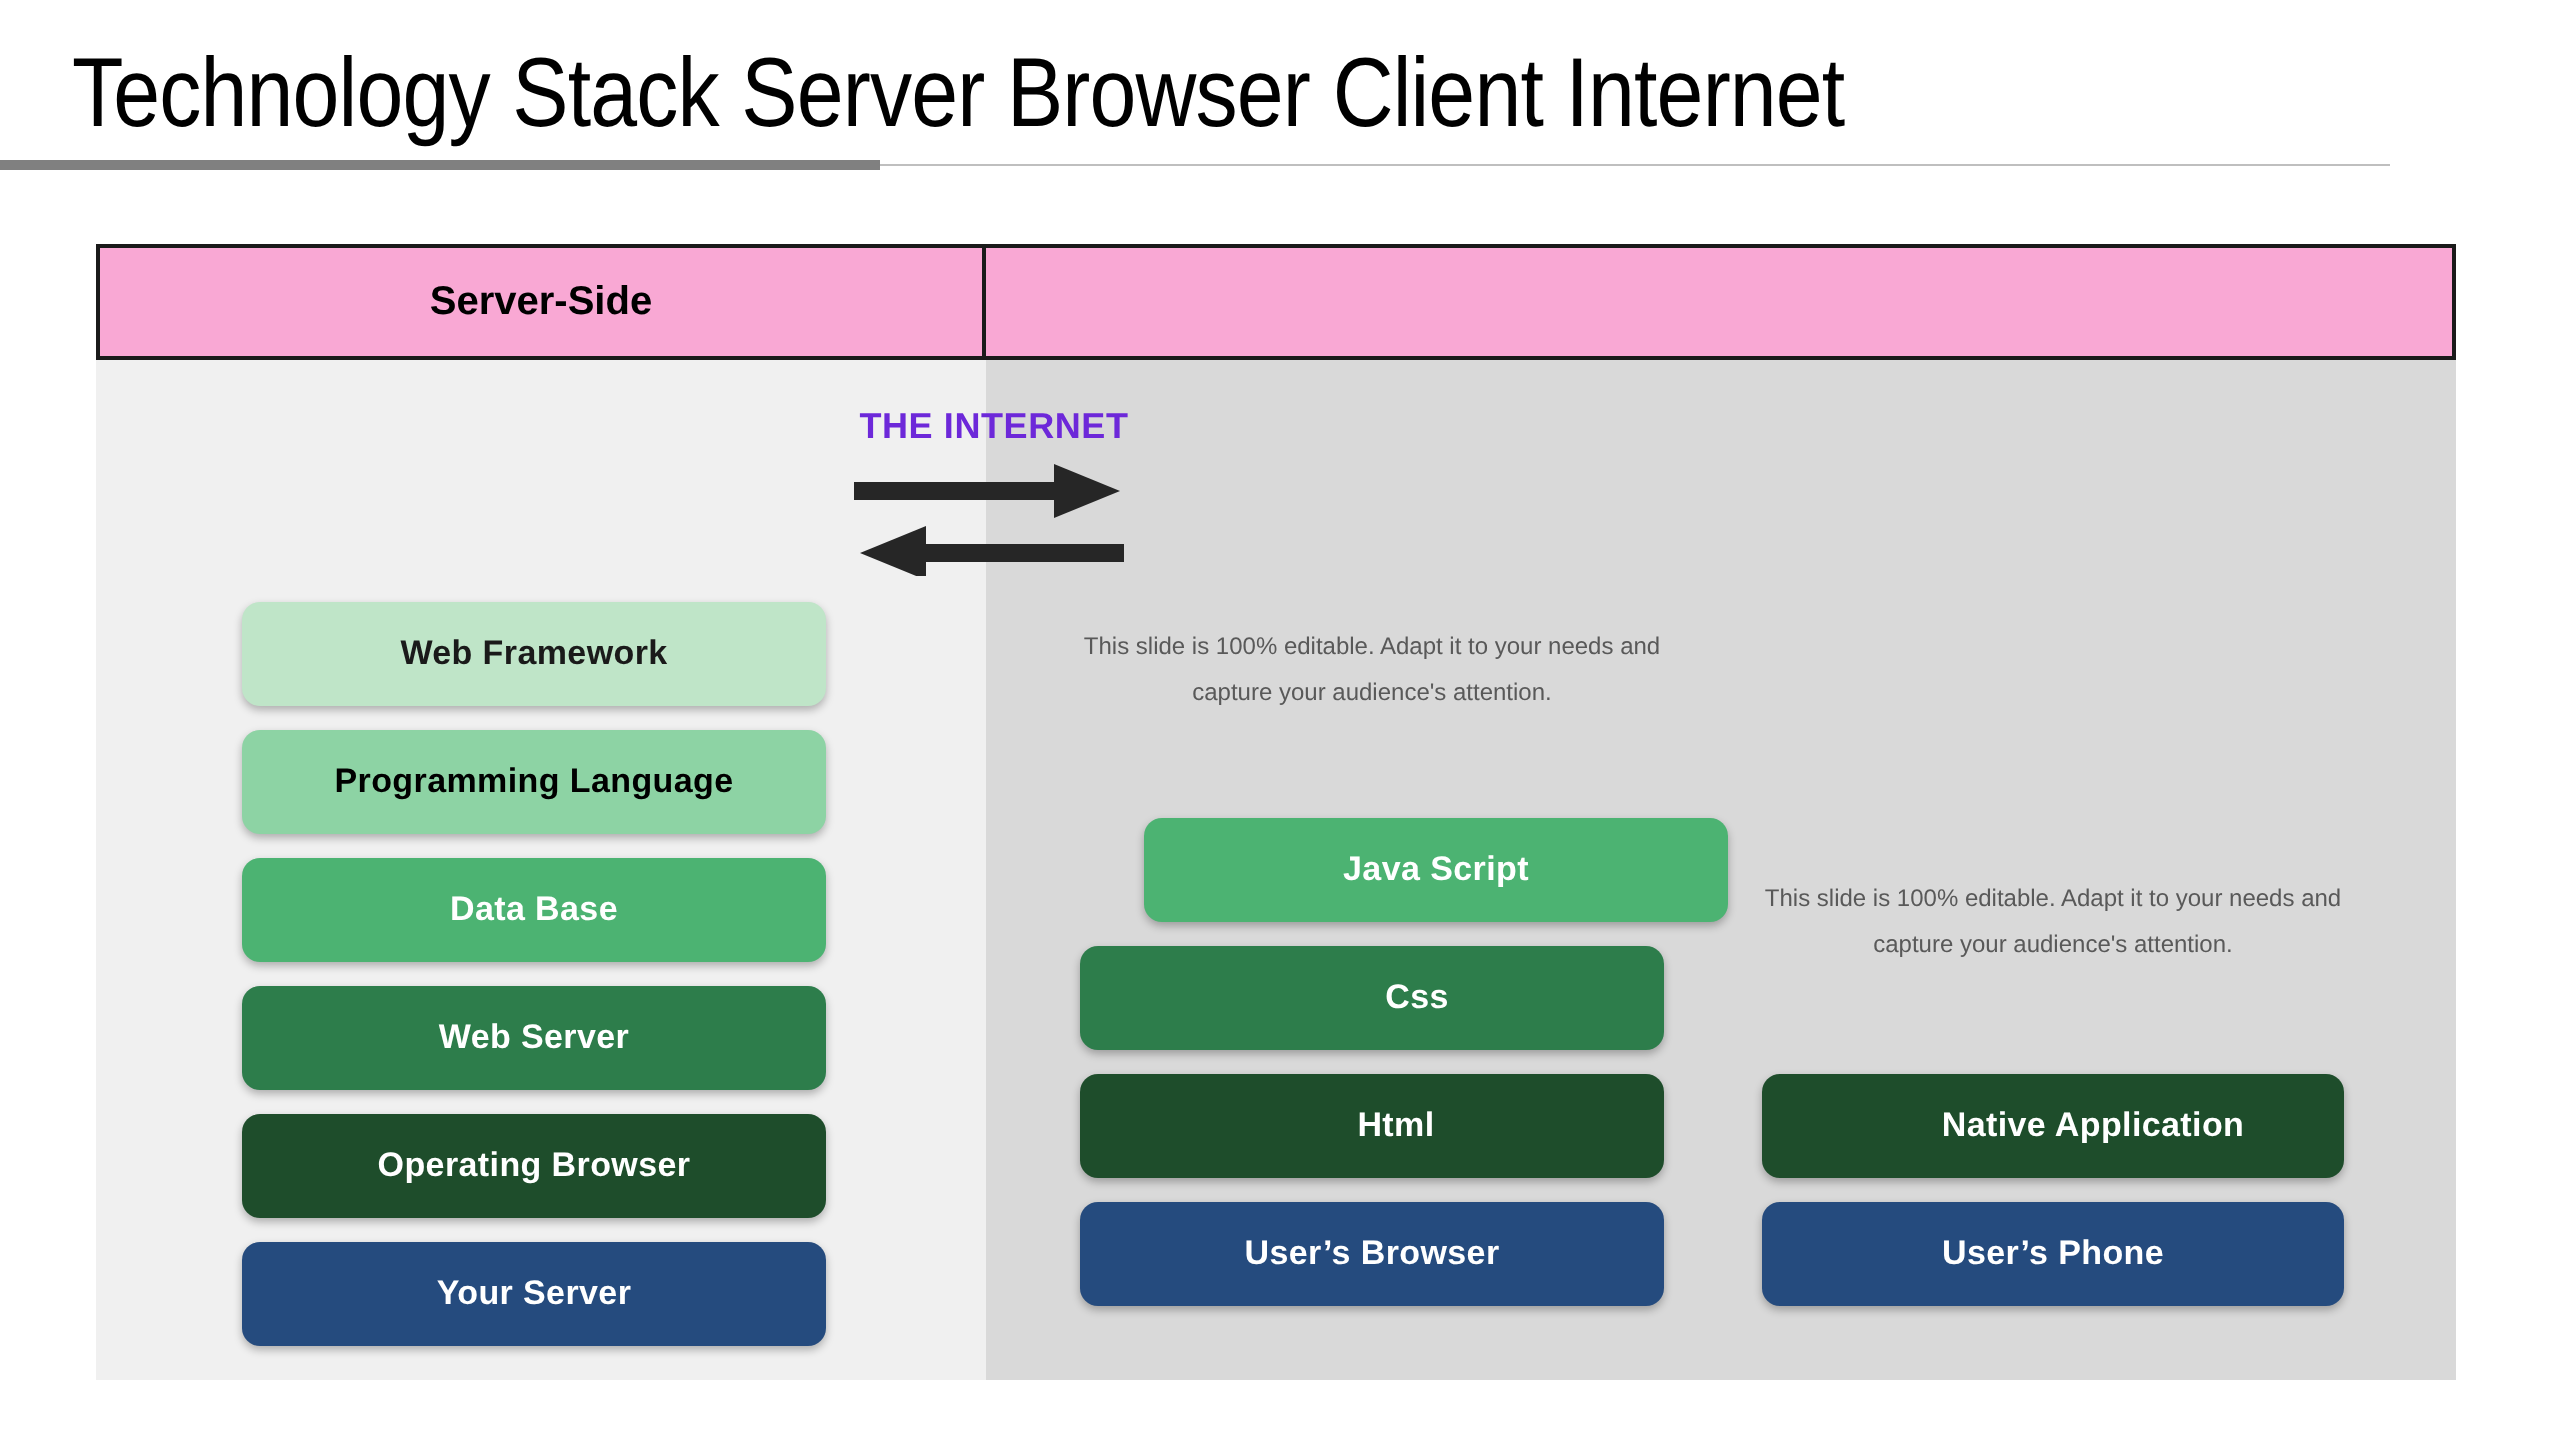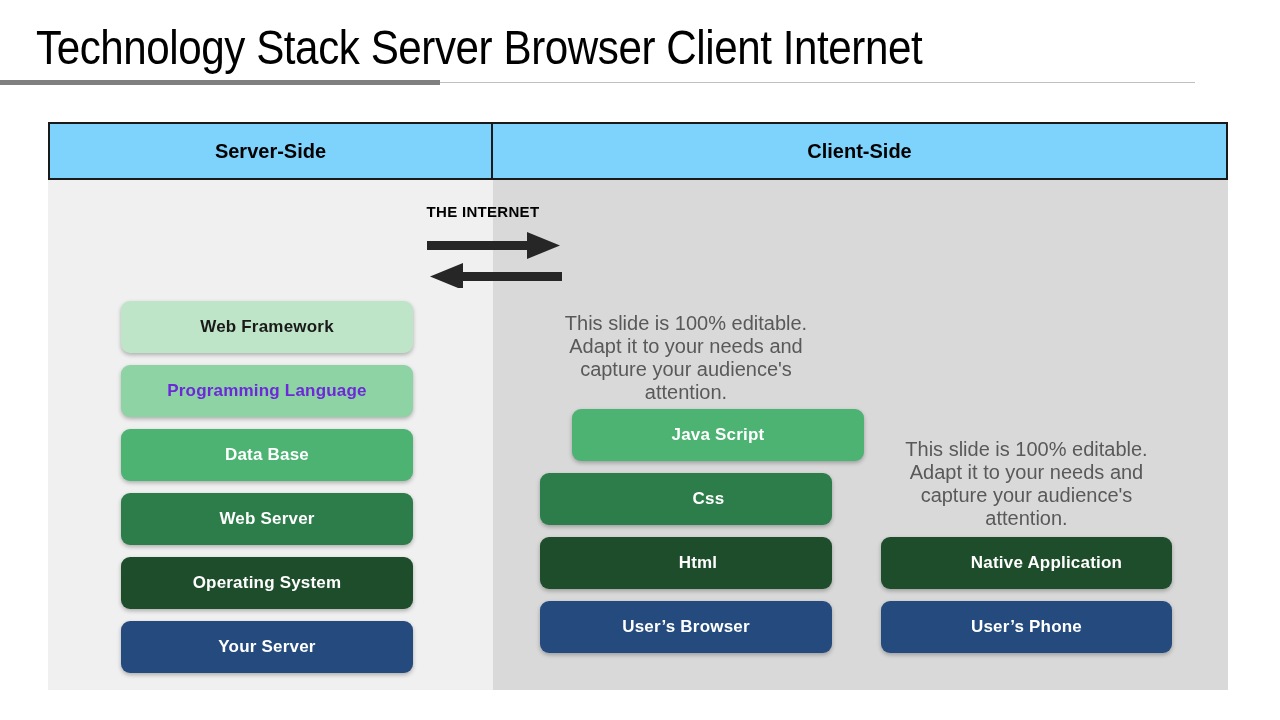--- a/index.html
+++ b/index.html
@@ -16,87 +16,86 @@
     font-family:"Liberation Sans", sans-serif;
     font-size:49px;line-height:58px;color:#000000;
     letter-spacing:-0.5px;white-space:nowrap;
     transform:scaleX(0.86);transform-origin:left center;
   }
   .rule-thick{position:absolute;left:0;top:80px;width:440px;height:5px;background:#808080;}
   .rule-thin{position:absolute;left:440px;top:82px;width:755px;height:1px;background:#bfbfbf;}
 
   
   .tbl{position:absolute;left:48px;top:122px;width:1180px;height:58px;
-       border:2px solid #1a1a1a;box-sizing:border-box;background:#7dd3fc;}
+       border:2px solid #1a1a1a;box-sizing:border-box;background:#f9a8d4;}
   .tbl-cell{position:absolute;top:0;height:100%;display:flex;align-items:center;justify-content:center;
             font-size:20px;font-weight:bold;color:#000000;box-sizing:border-box;}
   .tbl-cell-left{left:0;width:443px;border-right:2px solid #1a1a1a;}
   .tbl-cell-right{left:443px;width:733px;}
 
   
   .panel{position:absolute;top:180px;height:510px;}
   .panel-left{left:48px;width:445px;background:#f0f0f0;}
   .panel-right{left:493px;width:735px;background:#d9d9d9;}
 
   
-  .net-label{position:absolute;left:383px;top:203px;width:200px;text-align:center;
-             font-size:15px;font-weight:bold;color:#000000;letter-spacing:0.3px;}
+  .net-label{position:absolute;left:397px;top:203px;width:200px;text-align:center;
+             font-size:18px;font-weight:bold;color:#6d28d9;letter-spacing:0.3px;}
   .arrows{position:absolute;left:415px;top:228px;width:160px;height:60px;}
 
   
   .bar{position:absolute;height:52px;border-radius:9px;
        display:flex;align-items:center;justify-content:center;
        font-size:17px;font-weight:bold;letter-spacing:0.2px;
        box-shadow:0 2px 4px rgba(0,0,0,0.28);box-sizing:border-box;}
   .col-a{left:121px;width:292px;margin-top:20px;}
   .col-b{left:540px;width:292px;}
   .col-c{left:881px;width:291px;}
 
   
-  .copy{position:absolute;text-align:center;font-size:20px;line-height:23px;color:#595959;}
+  .copy{position:absolute;text-align:center;font-size:12px;line-height:23px;color:#595959;}
   .copy-mid{left:540px;top:312px;width:292px;}
   .copy-right{left:881px;top:438px;width:291px;}
 </style>
 </head>
 <body>
 
 <div id="slide">
 
   <div class="title">Technology Stack Server Browser Client Internet</div>
   <div class="rule-thick"></div>
   <div class="rule-thin"></div>
 
   <div class="panel panel-left"></div>
   <div class="panel panel-right"></div>
 
   <div class="tbl">
     <div class="tbl-cell tbl-cell-left">Server-Side</div>
-    <div class="tbl-cell tbl-cell-right">Client-Side</div>
   </div>
 
   <div class="net-label">THE INTERNET</div>
   <div class="arrows">
     <svg width="160" height="60" viewBox="0 0 160 60" xmlns="http://www.w3.org/2000/svg">
       <g fill="#262626">
         <rect x="12" y="13" width="113" height="9"></rect>
         <polygon points="112,4 145,17.5 112,31"></polygon>
       </g>
       <g fill="#262626">
         <rect x="35" y="44" width="112" height="9"></rect>
         <polygon points="48,35 15,48.5 48,62"></polygon>
       </g>
     </svg>
   </div>
 
   <div>
     <div class="bar col-a" style="top: 281px; background: rgb(191, 229, 200); color: rgb(26, 26, 26);">Web Framework</div>
-    <div class="bar col-a" style="top: 345px; background: rgb(141, 211, 164); color: #6d28d9;">Programming Language</div>
+    <div class="bar col-a" style="top: 345px; background: rgb(141, 211, 164); color: #000000;">Programming Language</div>
     <div class="bar col-a" style="top: 409px; background: rgb(76, 179, 114); color: rgb(255, 255, 255);">Data Base</div>
     <div class="bar col-a" style="top: 473px; background: rgb(45, 125, 75); color: #ffffff;">Web Server</div>
-    <div class="bar col-a" style="top: 537px; background: rgb(30, 77, 43); color: rgb(255, 255, 255);">Operating System</div>
+    <div class="bar col-a" style="top: 537px; background: rgb(30, 77, 43); color: rgb(255, 255, 255);">Operating Browser</div>
     <div class="bar col-a" style="top: 601px; background: rgb(37, 75, 126); color: rgb(255, 255, 255);">Your Server</div>
   </div>
 
   <div>
     <div class="bar col-b" style="top: 409px; background: rgb(76, 179, 114); color: rgb(255, 255, 255); margin-left: 32px;">Java Script</div>
     <div class="bar col-b" style="top: 473px; background: rgb(45, 125, 75); color: rgb(255, 255, 255); padding-left: 45px;">Css</div>
     <div class="bar col-b" style="top: 537px; background: rgb(30, 77, 43); color: rgb(255, 255, 255); padding-left: 24px;">Html</div>
     <div class="bar col-b" style="top: 601px; background: rgb(37, 75, 126); color: rgb(255, 255, 255);">User’s Browser</div>
   </div>
 

